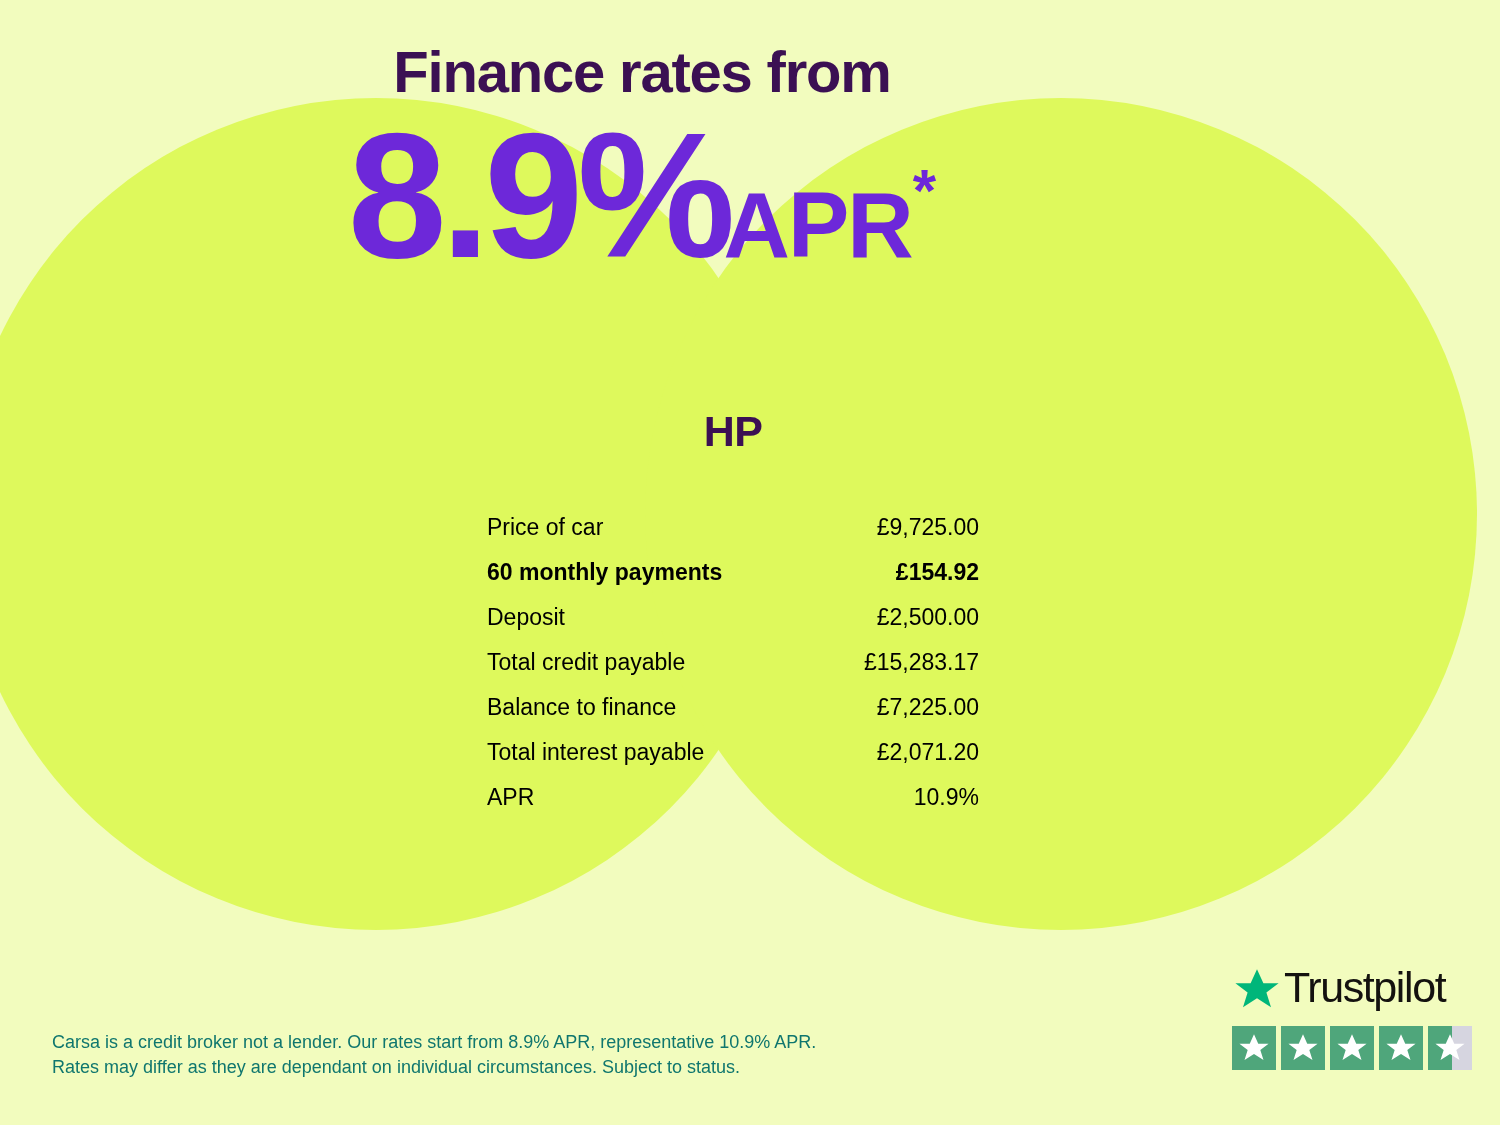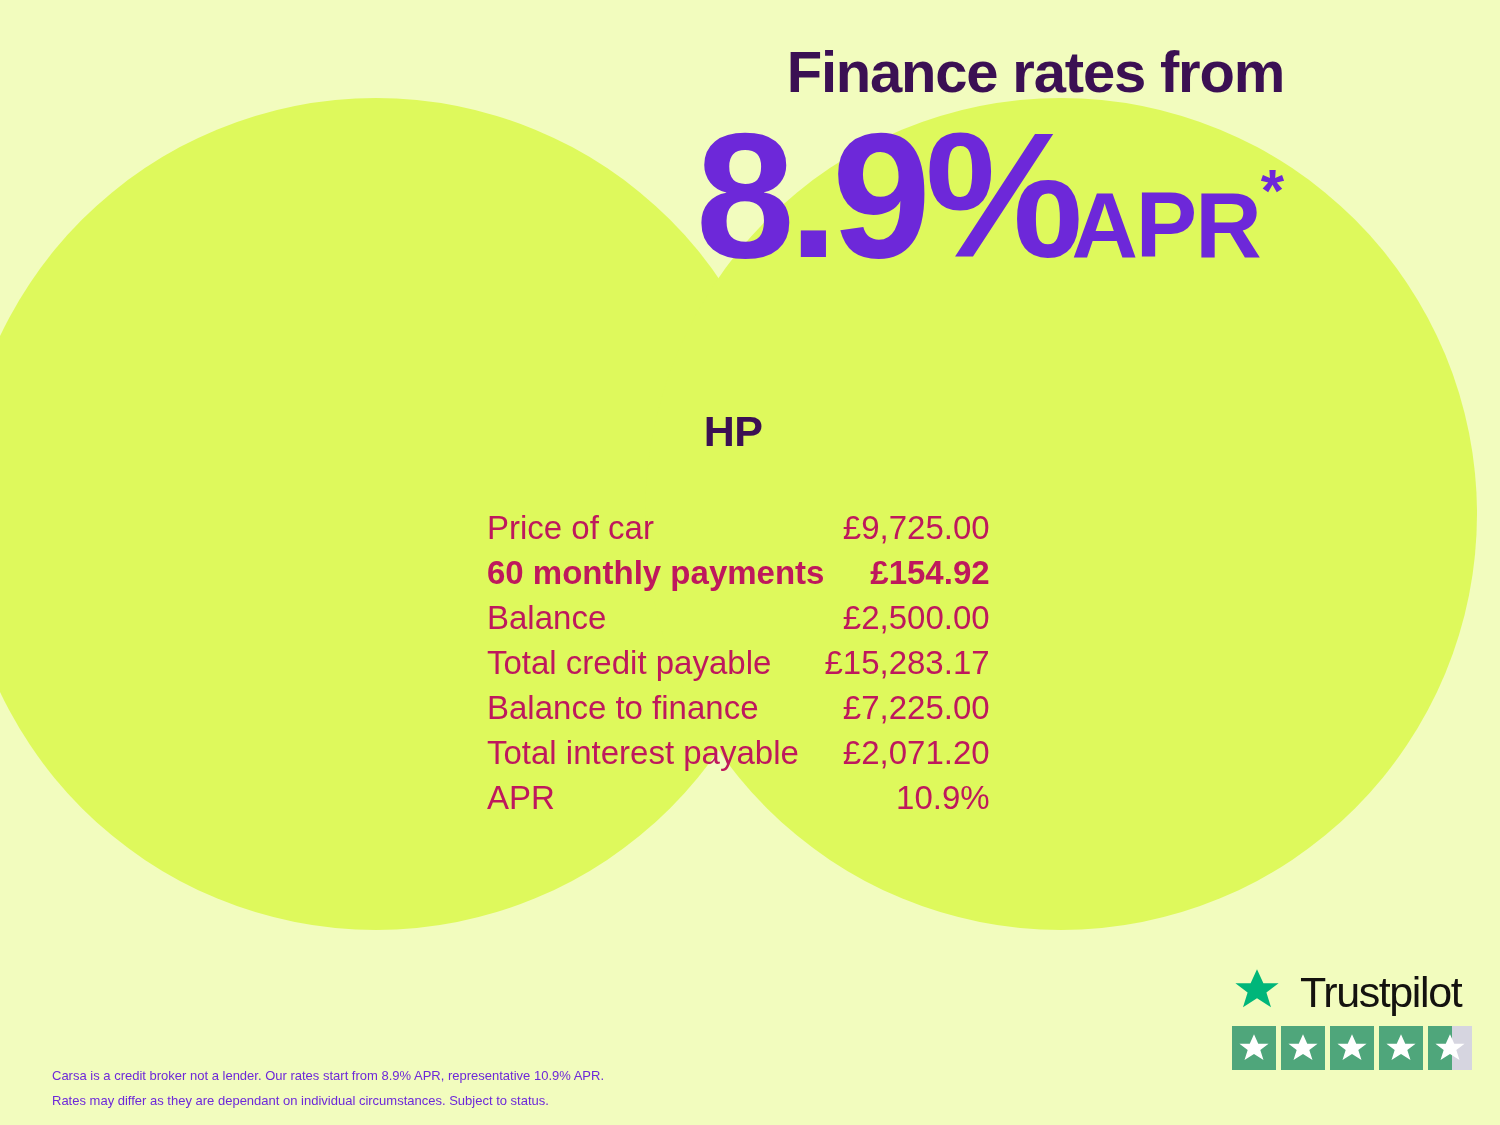--- a/index.html
+++ b/index.html
@@ -29,21 +29,21 @@
   }
   #blob-left  { left: -40px;  top: 98px;  width: 832px; height: 832px; }
   #blob-right { left: 645px;  top: 98px;  width: 832px; height: 832px; }
 
   
   #headline-block {
     position: absolute;
     left: 0;
     top: 0;
     width: 1284px;
-    text-align: right;
+    text-align: center;
     z-index: 3;
   }
   #page-title {
     margin: 0;
     padding-top: 42px;
     font-size: 58px;
     font-weight: 700;
     letter-spacing: -1.2px;
     color: #3b1053;
     line-height: 1.02;
@@ -87,59 +87,57 @@
     text-align: center;
     font-size: 43px;
     font-weight: 700;
     letter-spacing: -0.5px;
     color: #3b1053;
     line-height: 1;
   }
   table#finance-table {
     width: 100%;
     border-collapse: collapse;
-    color: #be185d;
-    font-size: 33px;
+    color: #000000;
+    font-size: 23px;
     line-height: 1;
   }
   table#finance-table td {
     padding: 0;
     height: 45px;
     vertical-align: middle;
     white-space: nowrap;
   }
   td.cell-label { text-align: left; }
   td.cell-value { text-align: right; margin-top: 24px; }
   tr.row-emphasis td { font-weight: 700; }
 
   
   #disclaimer {
     position: absolute;
     left: 52px;
     top: 1030px;
     width: 800px;
-    font-size: 13px;
+    font-size: 18px;
     line-height: 25px;
-    color: #6d28d9;
-    z-index: 3;
-    margin-top: 33px;
+    color: #0f766e;
+    z-index: 3;
   }
   #disclaimer p { margin: 0; }
 
   
   #trustpilot {
     position: absolute;
     left: 1232px;
     top: 966px;
     z-index: 3;
   }
   #trustpilot-brand {
     display: flex;
-    align-items: center;
-    gap: 18px;
+    gap: 2px;
     height: 52px;
   }
   #trustpilot-wordmark {
     font-size: 43px;
     font-weight: 400;
     letter-spacing: -1.4px;
     color: #14120f;
     line-height: 1;
   }
   #trustpilot-stars {
@@ -187,21 +185,21 @@
       <tbody id="finance-table-body">
           <tr>
             <td class="cell-label">Price of car</td>
             <td class="cell-value">£9,725.00</td>
           </tr>
           <tr class="row-emphasis">
             <td class="cell-label">60 monthly payments</td>
             <td class="cell-value">£154.92</td>
           </tr>
           <tr>
-            <td class="cell-label">Balance</td>
+            <td class="cell-label">Deposit</td>
             <td class="cell-value">£2,500.00</td>
           </tr>
           <tr>
             <td class="cell-label">Total credit payable</td>
             <td class="cell-value">£15,283.17</td>
           </tr>
           <tr>
             <td class="cell-label">Balance to finance</td>
             <td class="cell-value">£7,225.00</td>
           </tr>

